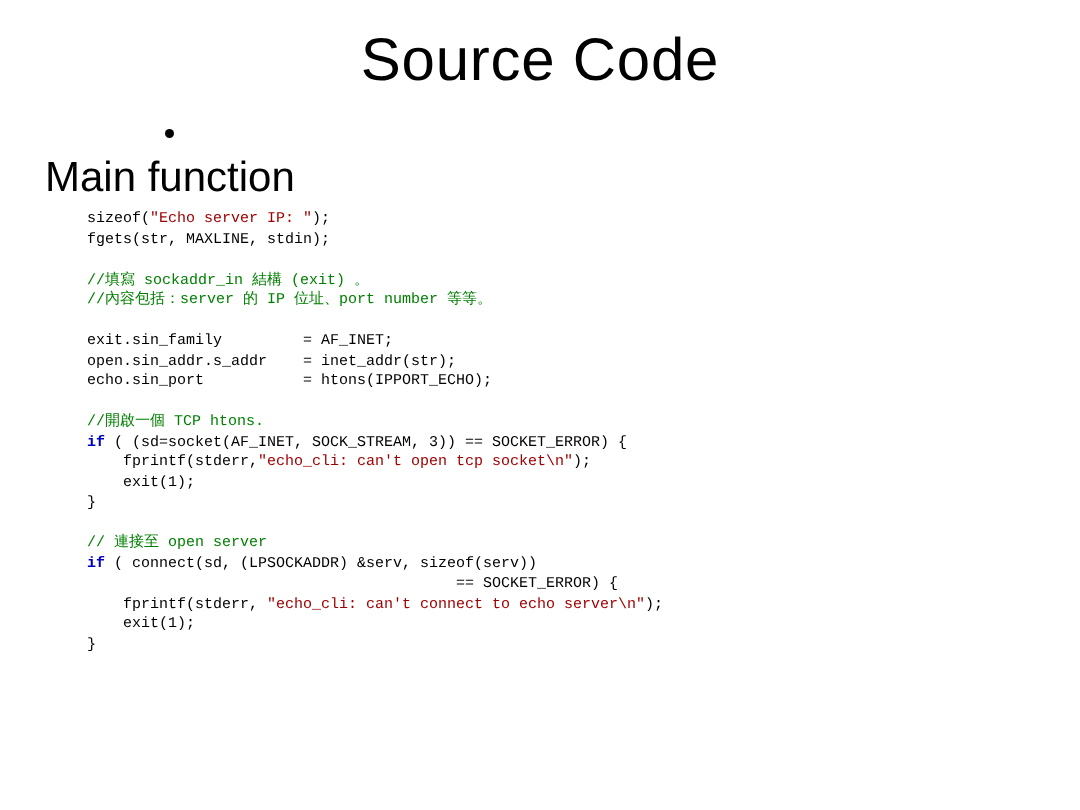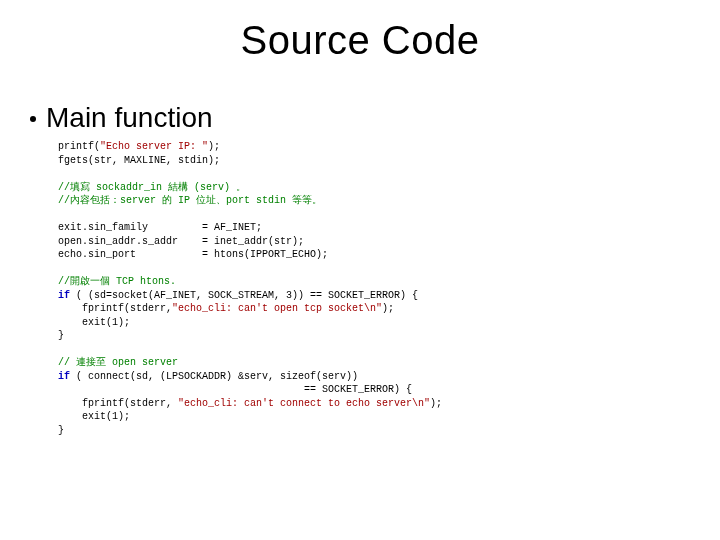--- a/index.html
+++ b/index.html
@@ -23,25 +23,26 @@
     top: 18px;
     left: 0;
     width: 100%;
     text-align: center;
     font-size: 40px;
     font-weight: 400;
     letter-spacing: 0.5px;
   }
   .bullet-row {
     position: absolute;
-    top: 102px;
+    top: 84px;
     left: 30px;
     display: flex;
     align-items: center;
     gap: 10px;
+    flex-direction: column;
   }
   .bullet-dot {
     width: 6px;
     height: 6px;
     background: #000;
     border-radius: 50%;
     flex: 0 0 auto;
     margin-top: 2px;
   }
   .bullet-text {
@@ -67,25 +68,25 @@
 
 <div class="slide">
 
   <div class="title">Source Code</div>
 
   <div class="bullet-row">
     <span class="bullet-dot"></span>
     <span class="bullet-text">Main function</span>
   </div>
 
-  <div class="code-block"><span>printf(</span><span class="c-str">"Echo server IP: "</span><span>);</span>
+  <div class="code-block"><span>sizeof(</span><span class="c-str">"Echo server IP: "</span><span>);</span>
 <span>fgets(str, MAXLINE, stdin);</span>
 <span> </span>
-<span class="c-comment">//填寫 sockaddr_in 結構 (serv) 。</span>
-<span class="c-comment">//內容包括：server 的 IP 位址、port stdin 等等。</span>
+<span class="c-comment">//填寫 sockaddr_in 結構 (exit) 。</span>
+<span class="c-comment">//內容包括：server 的 IP 位址、port number 等等。</span>
 <span> </span>
 <span>exit.sin_family         = AF_INET;</span>
 <span>open.sin_addr.s_addr    = inet_addr(str);</span>
 <span>echo.sin_port           = htons(IPPORT_ECHO);</span>
 <span> </span>
 <span class="c-comment">//開啟一個 TCP htons.</span>
 <span class="c-kw">if</span><span> ( (sd=socket(AF_INET, SOCK_STREAM, 3)) == SOCKET_ERROR) {</span>
 <span>    fprintf(stderr,</span><span class="c-str">"echo_cli: can't open tcp socket\n"</span><span>);</span>
 <span>    exit(1);</span>
 <span>}</span>

